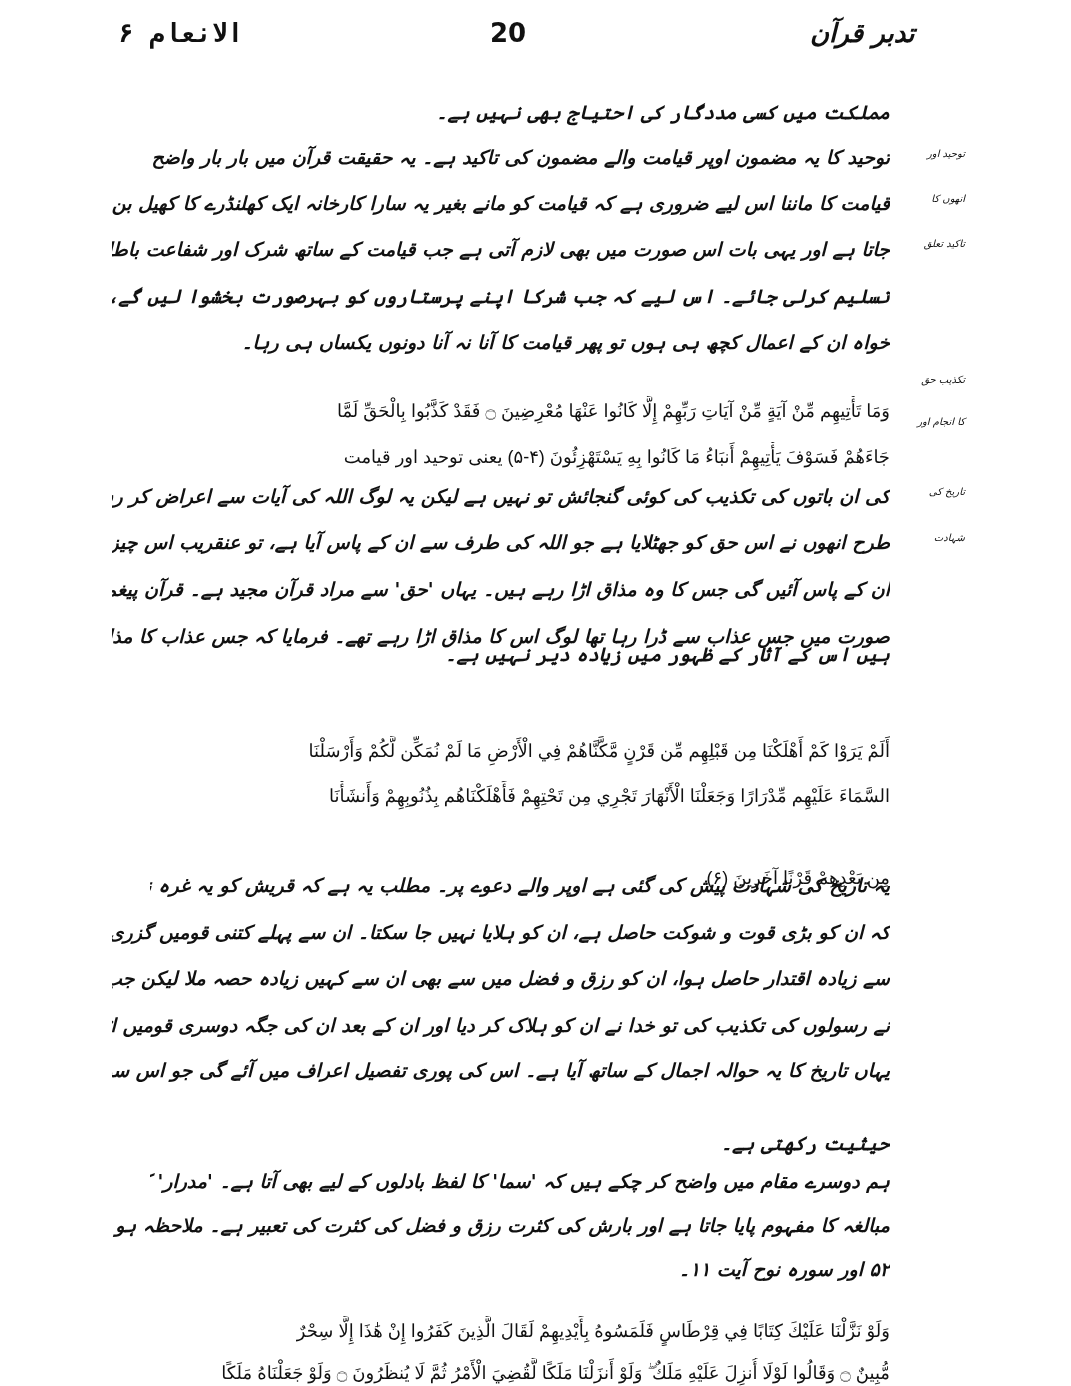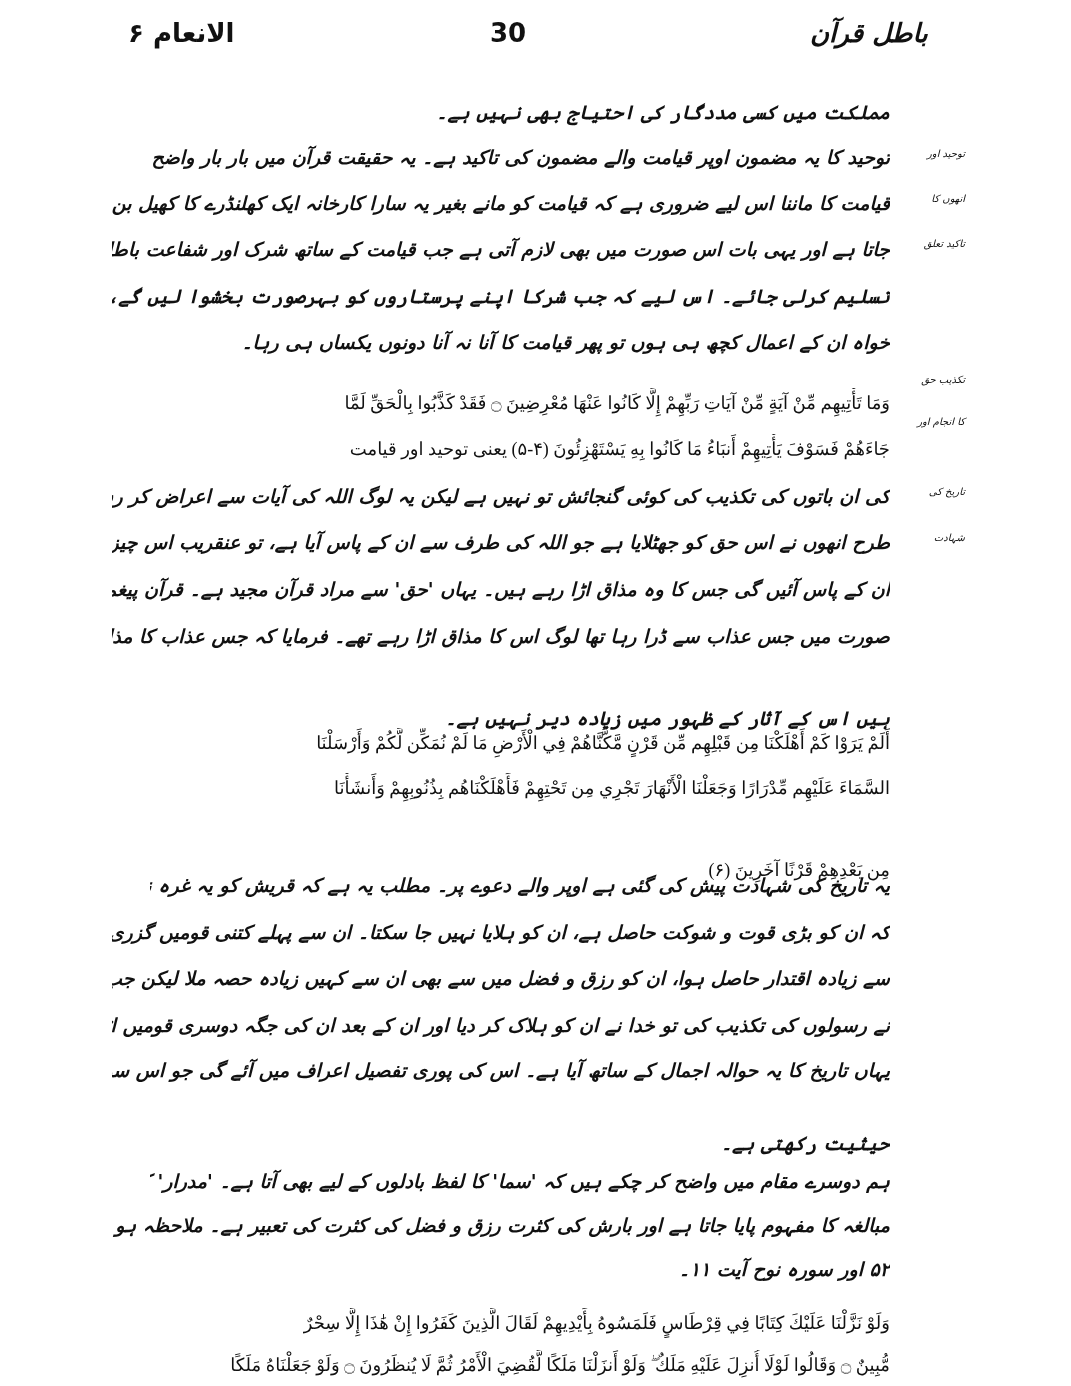--- a/index.html
+++ b/index.html
@@ -4,46 +4,46 @@
 <style>
   html, body { margin: 0; padding: 0; background: #ffffff; }
   body {
     width: 1071px; height: 1386px; position: relative; overflow: hidden;
     font-family: "DejaVu Sans", sans-serif; color: #111111;
   }
   .page { position: absolute; inset: 0; }
   .hdr { position: absolute; top: 18px; font-size: 26px; font-weight: bold; direction: rtl; white-space: nowrap; }
   .hdr-title { left: 810px; font-style: italic; }
   .hdr-page { left: 490px; }
-  .hdr-surah { left: 128px; }
+  .hdr-surah { left: 118px; font-family: Liberation Mono, monospace; }
 
   .margin-notes { position: absolute; left: 905px; width: 60px; }
   .note { position: absolute; right: 0; font-size: 10px; direction: rtl; text-align: right; white-space: nowrap; font-style: italic; }
 
   .body-text {
     position: absolute; left: 112px; width: 778px;
     direction: rtl; text-align: justify; text-align-last: right;
   }
   .line {
     position: absolute; right: 0; width: 778px;
     font-size: 19px; line-height: 30px; height: 30px;
     white-space: nowrap; overflow: hidden;
     font-style: italic; font-weight: bold;
   }
   .line.indent { width: 740px; }
   .line.short { text-align: right; }
-  .quran { font-family: Liberation Serif, serif; font-style: normal; font-weight: normal; font-size: 18px; }
+  .quran { font-family: Liberation Sans, sans-serif; font-style: normal; font-weight: normal; font-size: 18px; margin-top: 8px; }
 </style>
 </head>
 <body>
 
 <div class="page">
 
-  <div class="hdr hdr-title">باطل قرآن</div>
-  <div class="hdr hdr-page">30</div>
+  <div class="hdr hdr-title">تدبر قرآن</div>
+  <div class="hdr hdr-page">20</div>
   <div class="hdr hdr-surah">الانعام ۶</div>
 
   <div class="margin-notes">
     <div class="note" style="top:148px">توحید اور</div>
     <div class="note" style="top:193px">انھوں کا</div>
     <div class="note" style="top:238px">تاکید تعلق</div>
     <div class="note" style="top:374px">تکذیب حق</div>
     <div class="note" style="top:416px">کا انجام اور</div>
     <div class="note" style="top:486px">تاریخ کی</div>
     <div class="note" style="top:532px">شہادت</div>
@@ -55,21 +55,21 @@
     <div class="line" style="top:188px">قیامت کا ماننا اس لیے ضروری ہے کہ قیامت کو مانے بغیر یہ سارا کارخانہ ایک کھلنڈرے کا کھیل بن کے رہ</div>
     <div class="line" style="top:234px">جاتا ہے اور یہی بات اس صورت میں بھی لازم آتی ہے جب قیامت کے ساتھ شرک اور شفاعت باطل کی گنجائش</div>
     <div class="line" style="top:281px">تسلیم کرلی جائے۔ اس لیے کہ جب شرکا اپنے پرستاروں کو بہرصورت بخشوا لیں گے، جیسا کہ مشرکین کا دعویٰ ہے،</div>
     <div class="line short" style="top:327px">خواہ ان کے اعمال کچھ ہی ہوں تو پھر قیامت کا آنا نہ آنا دونوں یکساں ہی رہا۔</div>
     <div class="line indent quran" style="top:388px">وَمَا تَأْتِيهِم مِّنْ آيَةٍ مِّنْ آيَاتِ رَبِّهِمْ إِلَّا كَانُوا عَنْهَا مُعْرِضِينَ ۝ فَقَدْ كَذَّبُوا بِالْحَقِّ لَمَّا</div>
     <div class="line quran" style="top:434px">جَاءَهُمْ فَسَوْفَ يَأْتِيهِمْ أَنبَاءُ مَا كَانُوا بِهِ يَسْتَهْزِئُونَ (۴-۵) یعنی توحید اور قیامت</div>
     <div class="line" style="top:481px">کی ان باتوں کی تکذیب کی کوئی گنجائش تو نہیں ہے لیکن یہ لوگ اللہ کی آیات سے اعراض کر رہے ہیں اور اس</div>
     <div class="line" style="top:527px">طرح انھوں نے اس حق کو جھٹلایا ہے جو اللہ کی طرف سے ان کے پاس آیا ہے، تو عنقریب اس چیز کی خبریں</div>
     <div class="line" style="top:574px">ان کے پاس آئیں گی جس کا وہ مذاق اڑا رہے ہیں۔ یہاں 'حق' سے مراد قرآن مجید ہے۔ قرآن پیغمبر کی تکذیب کی</div>
     <div class="line" style="top:621px">صورت میں جس عذاب سے ڈرا رہا تھا لوگ اس کا مذاق اڑا رہے تھے۔ فرمایا کہ جس عذاب کا مذاق اڑا رہے</div>
-    <div class="line short" style="top:703px">ہیں اس کے آثار کے ظہور میں زیادہ دیر نہیں ہے۔</div>
+    <div class="line short" style="top:639px">ہیں اس کے آثار کے ظہور میں زیادہ دیر نہیں ہے۔</div>
     <div class="line indent quran" style="top:728px">أَلَمْ يَرَوْا كَمْ أَهْلَكْنَا مِن قَبْلِهِم مِّن قَرْنٍ مَّكَّنَّاهُمْ فِي الْأَرْضِ مَا لَمْ نُمَكِّن لَّكُمْ وَأَرْسَلْنَا</div>
     <div class="line quran" style="top:773px">السَّمَاءَ عَلَيْهِم مِّدْرَارًا وَجَعَلْنَا الْأَنْهَارَ تَجْرِي مِن تَحْتِهِمْ فَأَهْلَكْنَاهُم بِذُنُوبِهِمْ وَأَنشَأْنَا</div>
     <div class="line short quran" style="top:855px">مِن بَعْدِهِمْ قَرْنًا آخَرِينَ (۶)</div>
     <div class="line indent" style="top:870px">یہ تاریخ کی شہادت پیش کی گئی ہے اوپر والے دعوے پر۔ مطلب یہ ہے کہ قریش کو یہ غرہ نہیں ہونا چاہیے</div>
     <div class="line" style="top:917px">کہ ان کو بڑی قوت و شوکت حاصل ہے، ان کو ہلایا نہیں جا سکتا۔ ان سے پہلے کتنی قومیں گزری ہیں جن کو ان</div>
     <div class="line" style="top:963px">سے زیادہ اقتدار حاصل ہوا، ان کو رزق و فضل میں سے بھی ان سے کہیں زیادہ حصہ ملا لیکن جب انھوں</div>
     <div class="line" style="top:1010px">نے رسولوں کی تکذیب کی تو خدا نے ان کو ہلاک کر دیا اور ان کے بعد ان کی جگہ دوسری قومیں اٹھا کھڑی کیں۔</div>
     <div class="line" style="top:1055px">یہاں تاریخ کا یہ حوالہ اجمال کے ساتھ آیا ہے۔ اس کی پوری تفصیل اعراف میں آئے گی جو اس سورہ کے مثنیٰ کی</div>
     <div class="line short" style="top:1128px">حیثیت رکھتی ہے۔</div>
     <div class="line indent" style="top:1166px">ہم دوسرے مقام میں واضح کر چکے ہیں کہ 'سما' کا لفظ بادلوں کے لیے بھی آتا ہے۔ 'مدرار' کے اندر</div>

